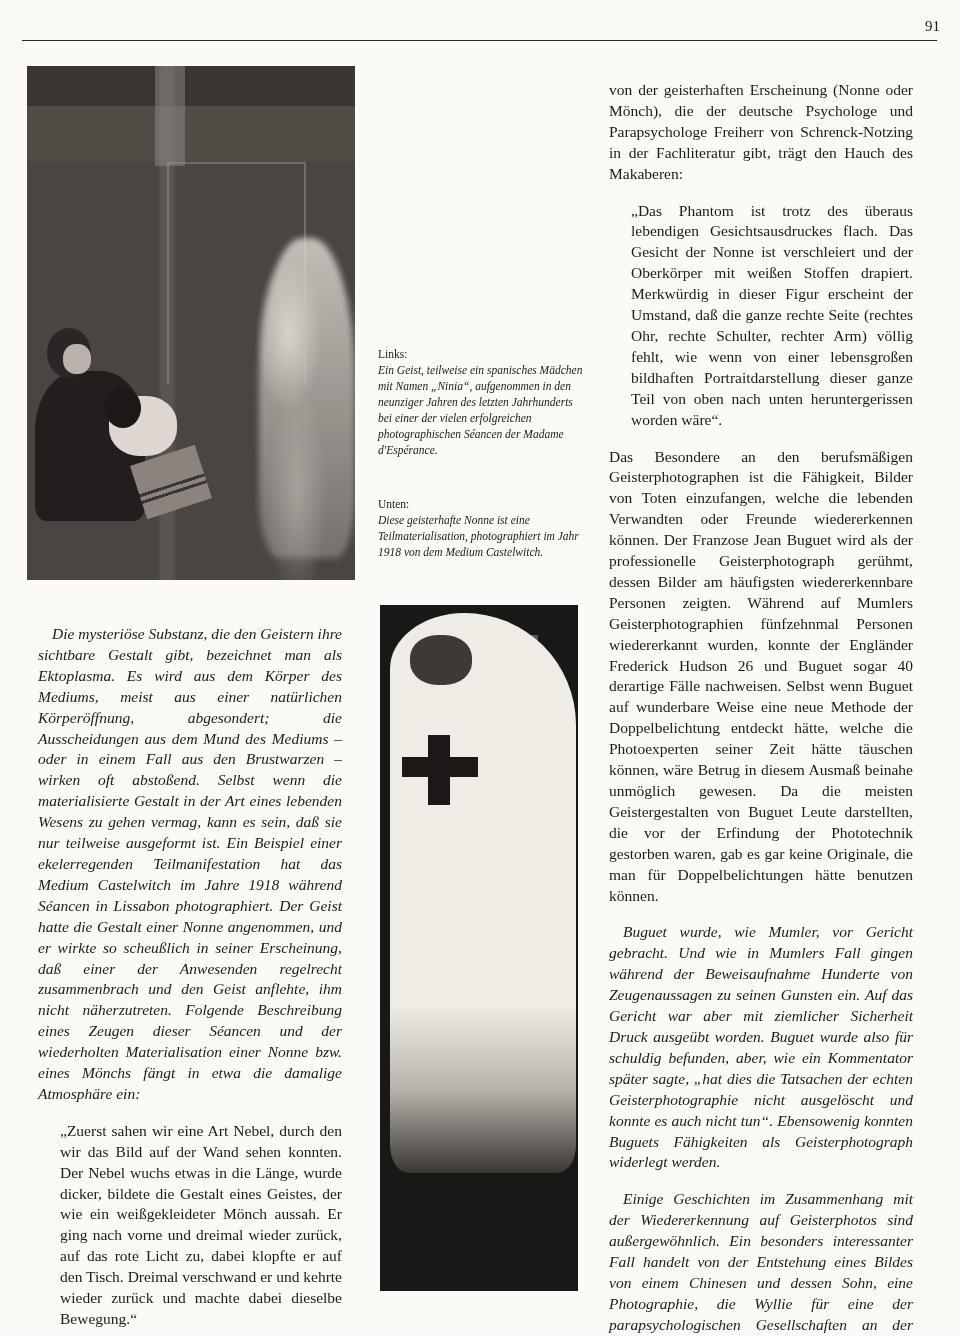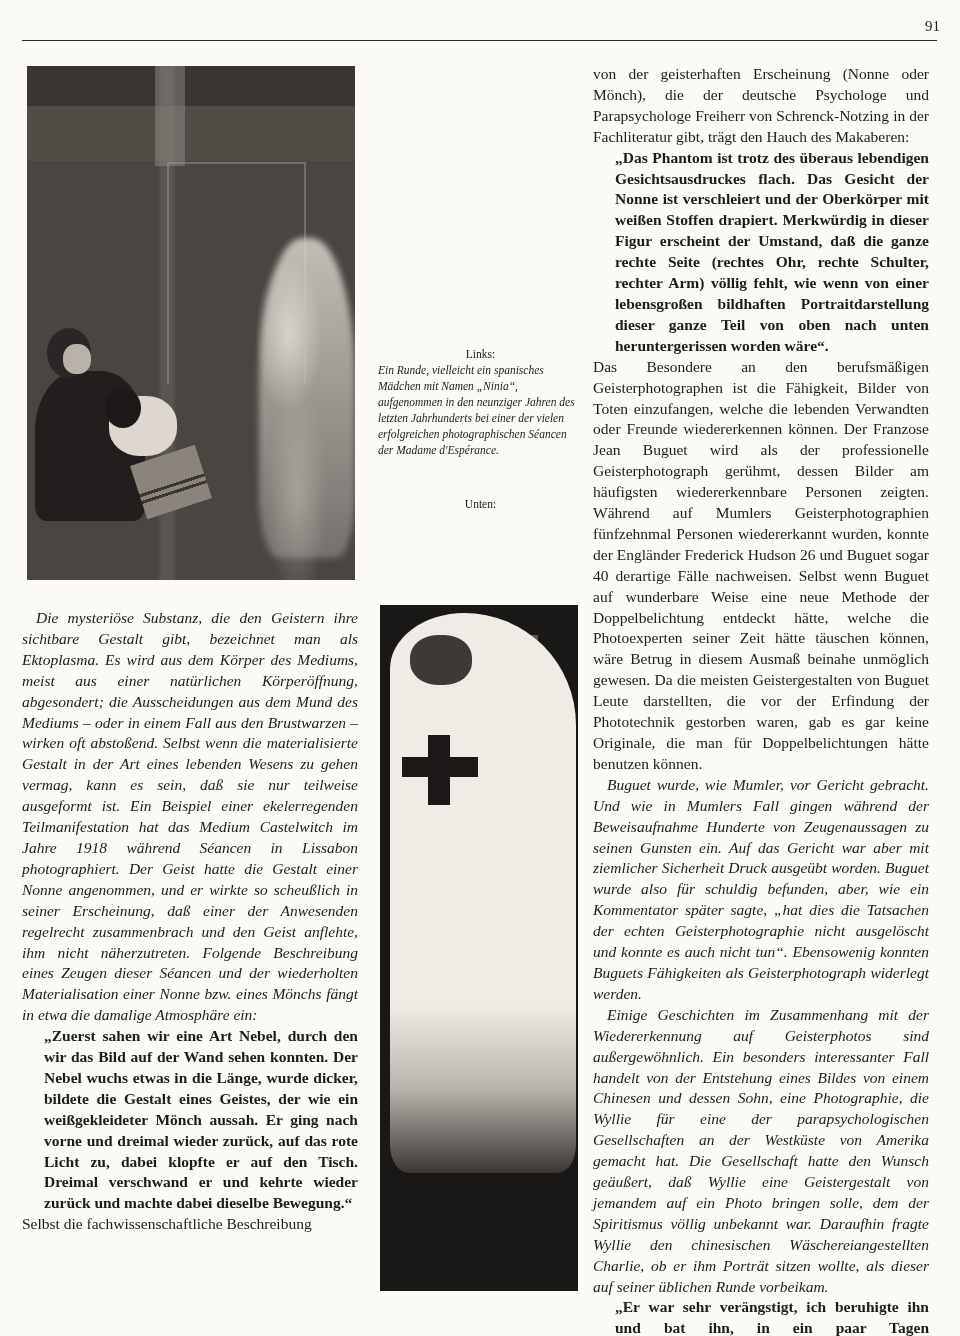--- a/index.html
+++ b/index.html
@@ -32,27 +32,27 @@
   #photo-nun {
     left: 380px; top: 605px; width: 198px; height: 686px; background: #1a1817;
   }
   #photo-nun .window { position: absolute; left: 122px; top: 30px; width: 36px; height: 90px; background: #5a5550; }
   #photo-nun .robe { position: absolute; left: 10px; top: 8px; width: 186px; height: 560px; background: linear-gradient(#efece6 0 70%, #b8b3ac 85%, rgba(80,75,70,0.6) 100%); border-radius: 40% 60% 10% 10% / 10% 20% 5% 5%; }
   #photo-nun .face { position: absolute; left: 30px; top: 30px; width: 62px; height: 50px; border-radius: 45%; background: #3e3937; }
   #photo-nun .cross-v { position: absolute; left: 48px; top: 130px; width: 22px; height: 70px; background: #1c1818; }
   #photo-nun .cross-h { position: absolute; left: 22px; top: 152px; width: 76px; height: 20px; background: #1c1818; }
 
   .caption { position: absolute; left: 378px; width: 205px; font-size: 11.5px; line-height: 16px; font-family: "Liberation Serif", serif; }
-  .caption .head { font-style: normal; text-align: center; }
+  .caption .head { font-style: normal; }
   .caption .body { font-style: italic; }
 
   .column { position: absolute; font-family: "Liberation Serif", serif; font-size: 15.5px; line-height: 20.9px; text-align: justify; hyphens: manual; }
-  .column p { margin: 0; }
+  .column p { margin: 16px; }
   .column p.indent { text-indent: 14px; font-style: italic; }
-  .column p.quote { padding-left: 22px; font-weight: bold; }
+  .column p.quote { padding-left: 22px; }
   #col-left { left: 22px; top: 608px; width: 336px; }
   #col-right { left: 593px; top: 64px; width: 336px; }
 </style>
 </head>
 <body>
 
 <div class="page-number">91</div>
 <div class="rule"></div>
 
 <div class="photo" id="photo-left">
@@ -62,25 +62,26 @@
   <div class="woman-head"></div>
   <div class="woman-face"></div>
   <div class="dog"></div>
   <div class="dog-patch"></div>
   <div class="skirt"></div>
   <div class="ghost"></div>
 </div>
 
 <div class="caption" style="top:346px;">
   <div class="head">Links:</div>
-  <div class="body">Ein Runde, vielleicht ein spanisches Mädchen mit Namen „Ninia“, aufgenommen in den neunziger Jahren des letzten Jahrhunderts bei einer der vielen erfolgreichen photographischen Séancen der Madame d'Espérance.</div>
+  <div class="body">Ein Geist, teilweise ein spanisches Mädchen mit Namen „Ninia“, aufgenommen in den neunziger Jahren des letzten Jahrhunderts bei einer der vielen erfolgreichen photographischen Séancen der Madame d'Espérance.</div>
 </div>
 
 <div class="caption" style="top:496px;font-family:Liberation Serif, serif;">
   <div class="head">Unten:</div>
+  <div class="body">Diese geisterhafte Nonne ist eine Teilmaterialisation, photographiert im Jahr 1918 von dem Medium Castelwitch.</div>
 </div>
 
 <div class="photo" id="photo-nun">
   <div class="window"></div>
   <div class="robe"></div>
   <div class="face"></div>
   <div class="cross-v"></div>
   <div class="cross-h"></div>
 </div>
 

